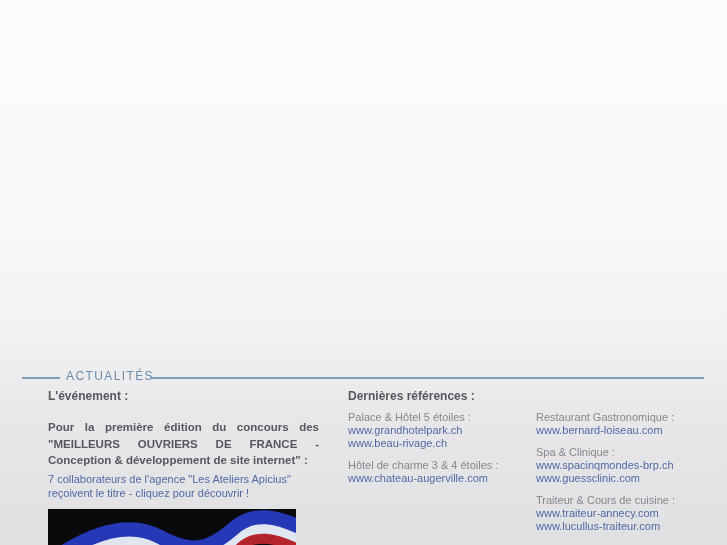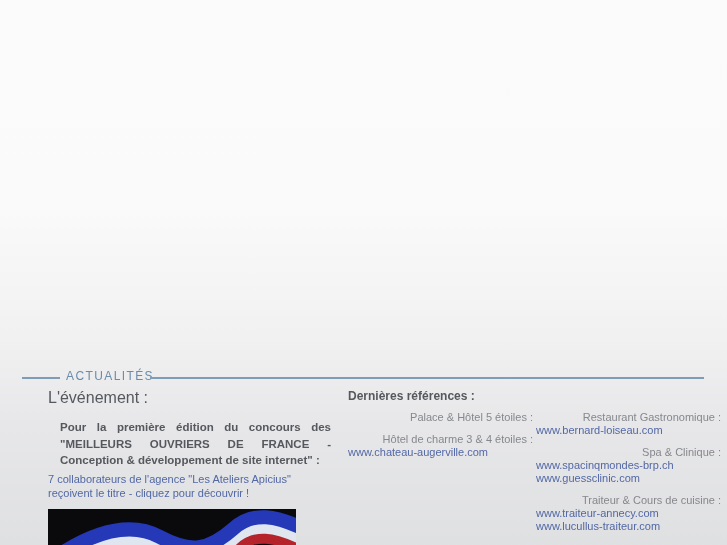--- a/index.html
+++ b/index.html
@@ -27,27 +27,27 @@
     font-size: 12px;
     letter-spacing: 1.4px;
     color: #6a8cab;
     white-space: nowrap;
   }
 
   
   .event-heading {
     position: absolute;
     left: 48px; top: 389px;
-    font-size: 16px;
-    font-weight: normal;
+    font-size: 12px;
+    font-weight: bold;
     color: #55585c;
   }
   .event-paragraph {
     position: absolute;
-    left: 60px; top: 419px;
+    left: 48px; top: 419px;
     width: 271px;
     font-size: 11.5px;
     font-weight: bold;
     line-height: 16.5px;
     color: #55585c;
     text-align: justify;
   }
   .event-link {
     position: absolute;
     left: 48px; top: 472px;
@@ -76,21 +76,21 @@
   .ref-col {
     position: absolute;
     top: 411px;
     width: 185px;
     font-size: 11px;
     line-height: 13px;
   }
   .ref-col-1 { left: 348px; }
   .ref-col-2 { left: 536px; }
   .ref-group { margin-bottom: 9px; }
-  .ref-label { color: #85888c; text-align: right; }
+  .ref-label { color: #85888c; }
   .ref-link {
     display: block;
     color: #5268a5;
     text-decoration: none;
     cursor: pointer;
   }
 </style>
 </head>
 <body>
 
@@ -113,20 +113,22 @@
       <path d="M -12 73 C 30 41 75 19 112 39 C 142 55 160 53 185 31 C 205 13 228 17 260 33" stroke="#dfe6ef" stroke-width="11" fill="none"></path>
       <path d="M -12 62 C 30 30 75 8 112 28 C 142 44 160 42 185 20 C 205 2 228 6 260 22" stroke="#2438b8" stroke-width="14" fill="none"></path>
     </svg>
   </div>
 
   <div class="ref-heading">Dernières références :</div>
 
   <div class="ref-col ref-col-1">
     <div class="ref-group">
       <div class="ref-label">Palace &amp; Hôtel 5 étoiles :</div>
+      <a class="ref-link">www.grandhotelpark.ch</a>
+      <a class="ref-link">www.beau-rivage.ch</a>
     </div>
     <div class="ref-group">
       <div class="ref-label">Hôtel de charme 3 &amp; 4 étoiles :</div>
       <a class="ref-link">www.chateau-augerville.com</a>
     </div>
   </div>
 
   <div class="ref-col ref-col-2">
     <div class="ref-group">
       <div class="ref-label">Restaurant Gastronomique :</div>

